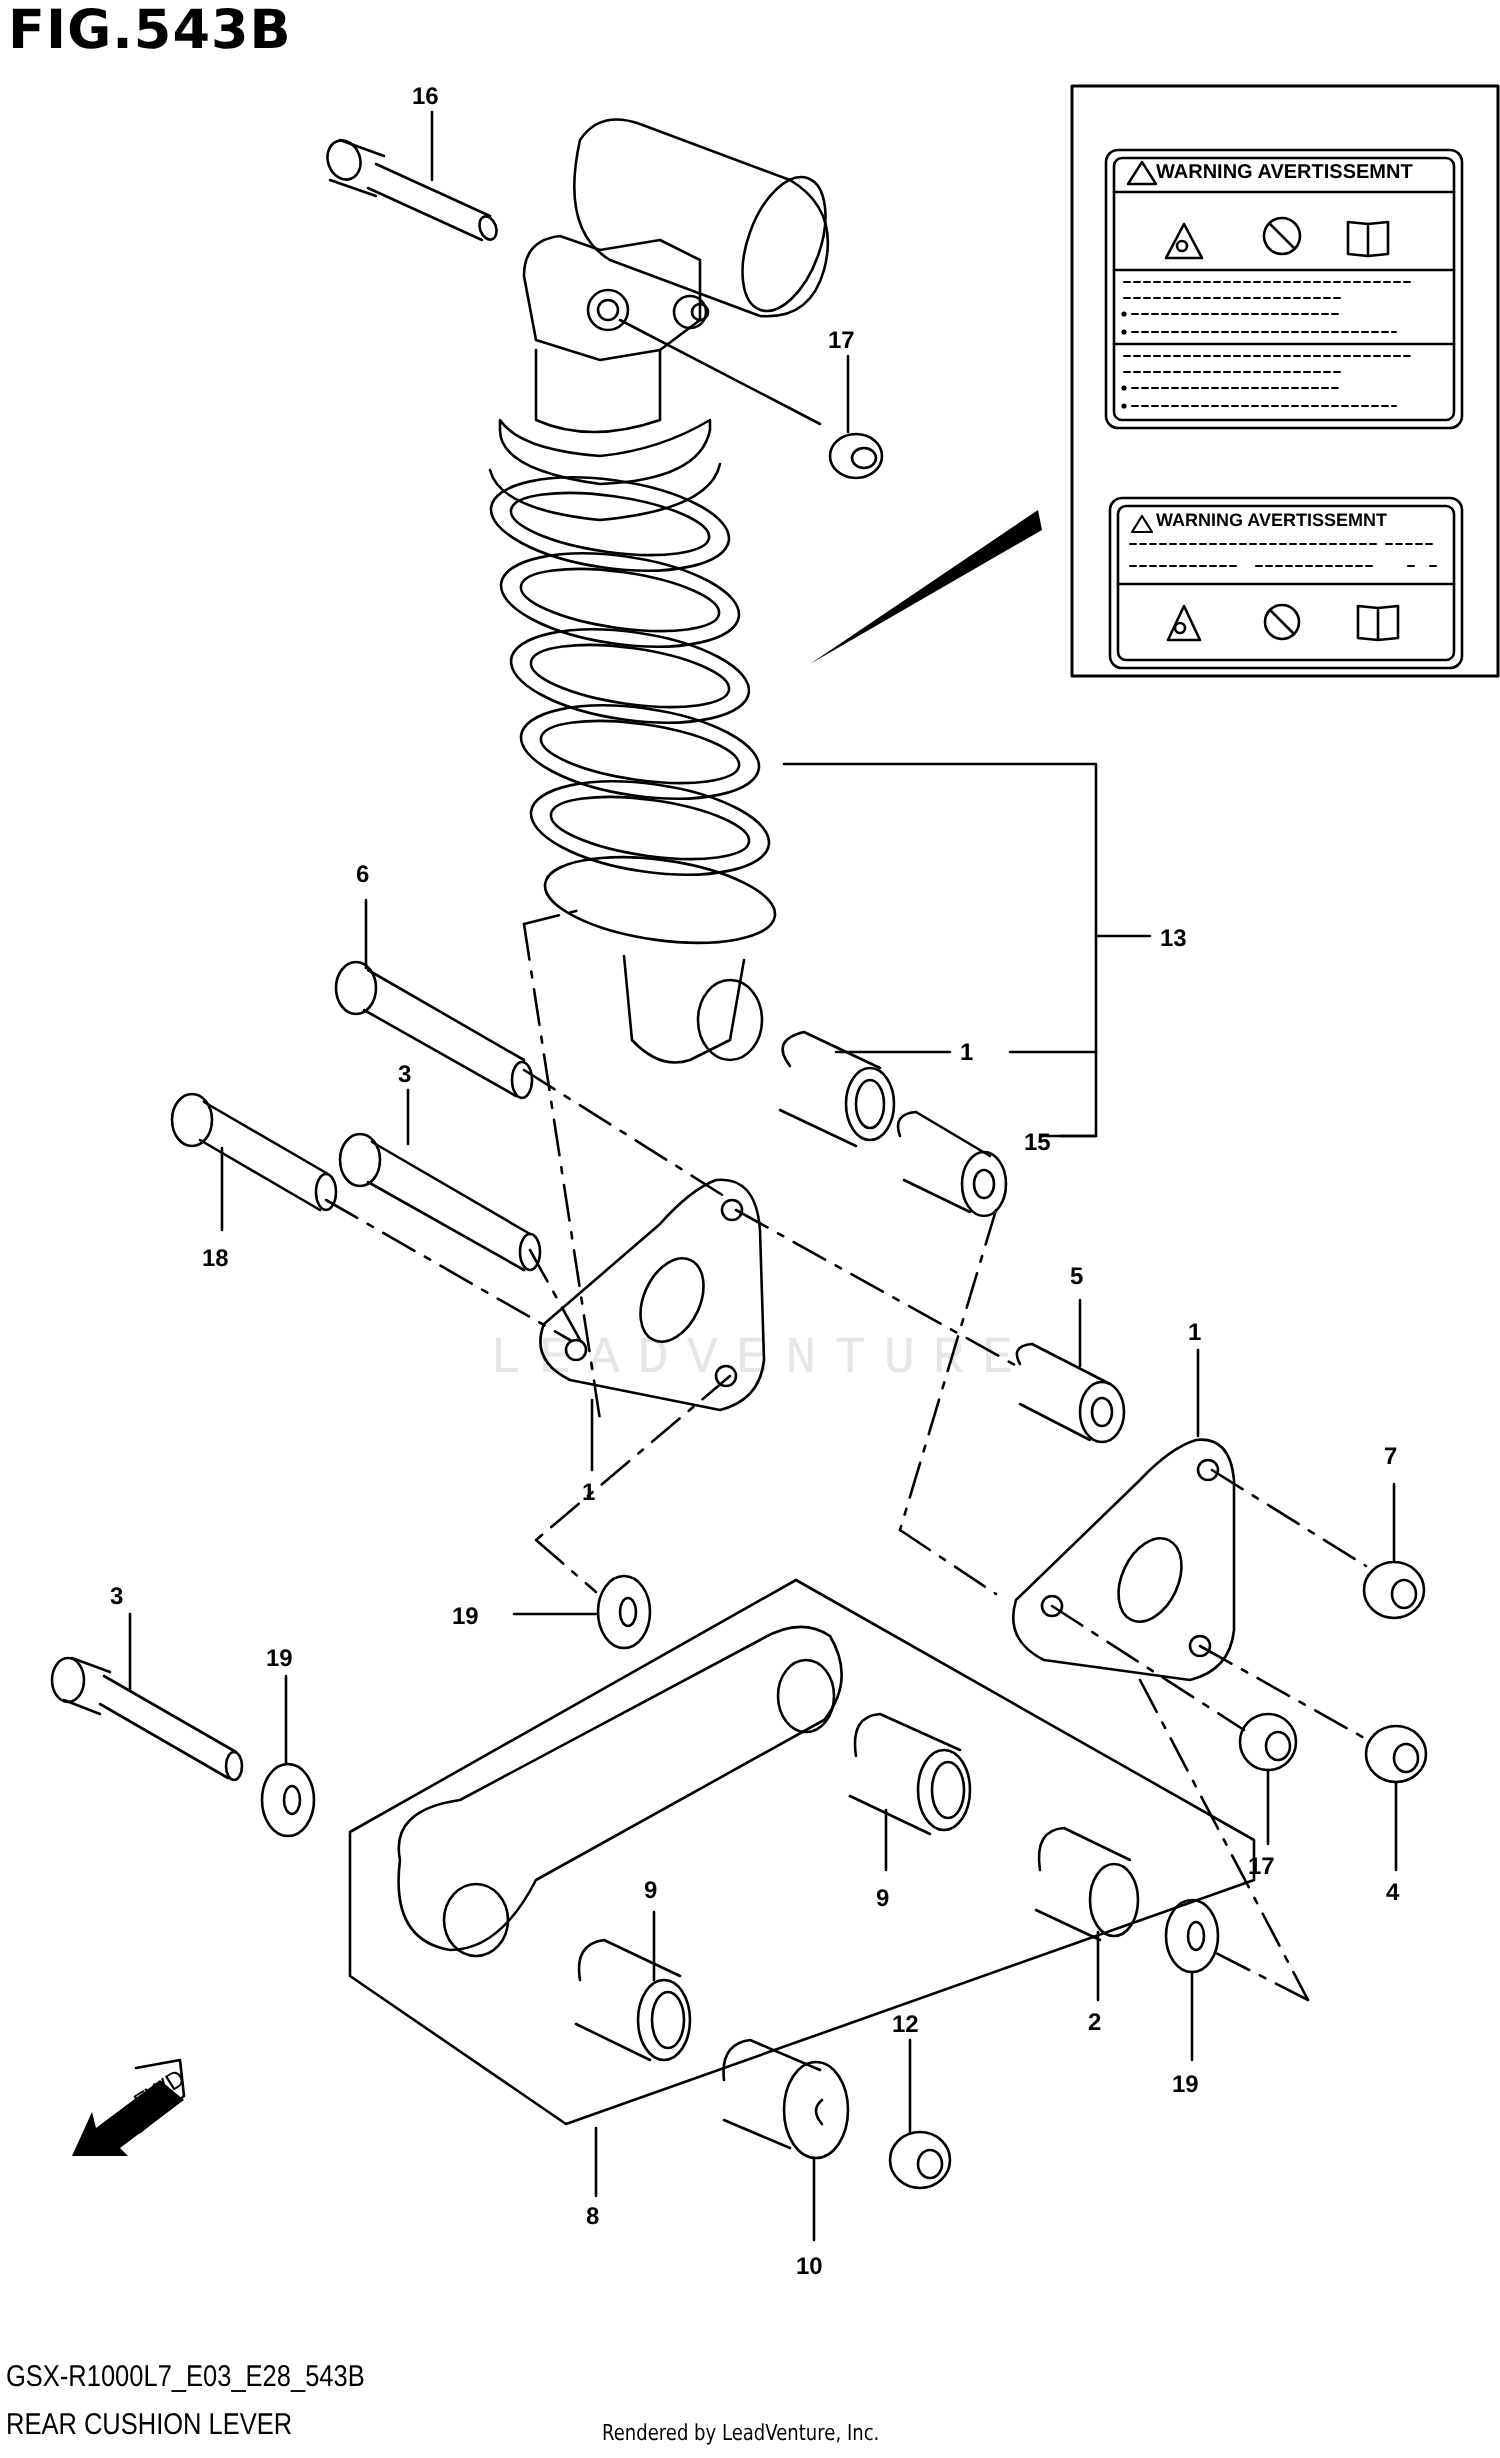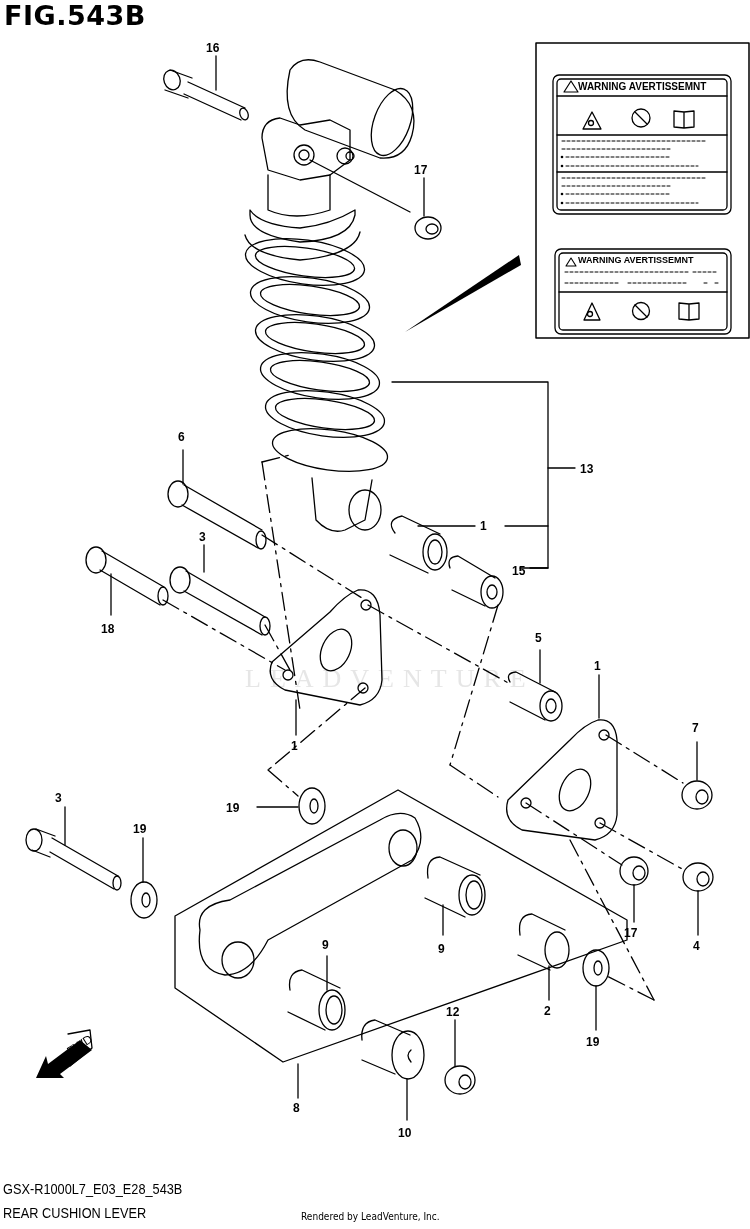--- a/index.html
+++ b/index.html
@@ -2,21 +2,21 @@
 <html><head>
 <meta charset="utf-8">
 <style>
   html,body{margin:0;padding:0;background:#fff;}
   body{width:750px;height:1229px;position:relative;overflow:hidden;font-family:"Liberation Sans",sans-serif;}
   #fig-title{position:absolute;left:4px;top:0px;font-family:"DejaVu Sans",sans-serif;font-weight:900;font-size:27px;letter-spacing:0.5px;color:#000;}
   .callout{position:absolute;font-family:"Liberation Sans",sans-serif;font-weight:bold;font-size:12px;color:#000;line-height:16px;}
   #footer-model{position:absolute;left:3px;top:1180px;font-family:"Liberation Sans",sans-serif;font-size:15px;color:#000;transform:scaleX(0.85);transform-origin:left;}
   #footer-name{position:absolute;left:3px;top:1204px;font-family:"Liberation Sans",sans-serif;font-size:15px;color:#000;transform:scaleX(0.85);transform-origin:left;}
   #footer-credit{position:absolute;left:301px;top:1210px;font-family:"DejaVu Sans",sans-serif;font-size:11px;color:#000;transform:scaleX(0.82);transform-origin:left;}
-  #watermark{position:absolute;left:245px;top:664px;font-family:Liberation Serif, serif;font-size:26px;letter-spacing:9px;color:#e6e6e6;}
+  #watermark{position:absolute;left:245px;top:664px;font-family:Liberation Mono, monospace;font-size:26px;letter-spacing:9px;color:#e6e6e6;}
   svg#art{position:absolute;left:0;top:0;}
   .label-text{position:absolute;font-family:"Liberation Sans",sans-serif;font-weight:bold;color:#000;white-space:nowrap;}
 </style>
 </head>
 <body>
 
 <div id="fig-title">FIG.543B</div>
 <div id="watermark">LEADVENTURE</div>
 
 <svg id="art" width="750" height="1229" viewBox="0 0 750 1229" fill="none" stroke="#000" stroke-width="1.3" stroke-linecap="round" stroke-linejoin="round">

